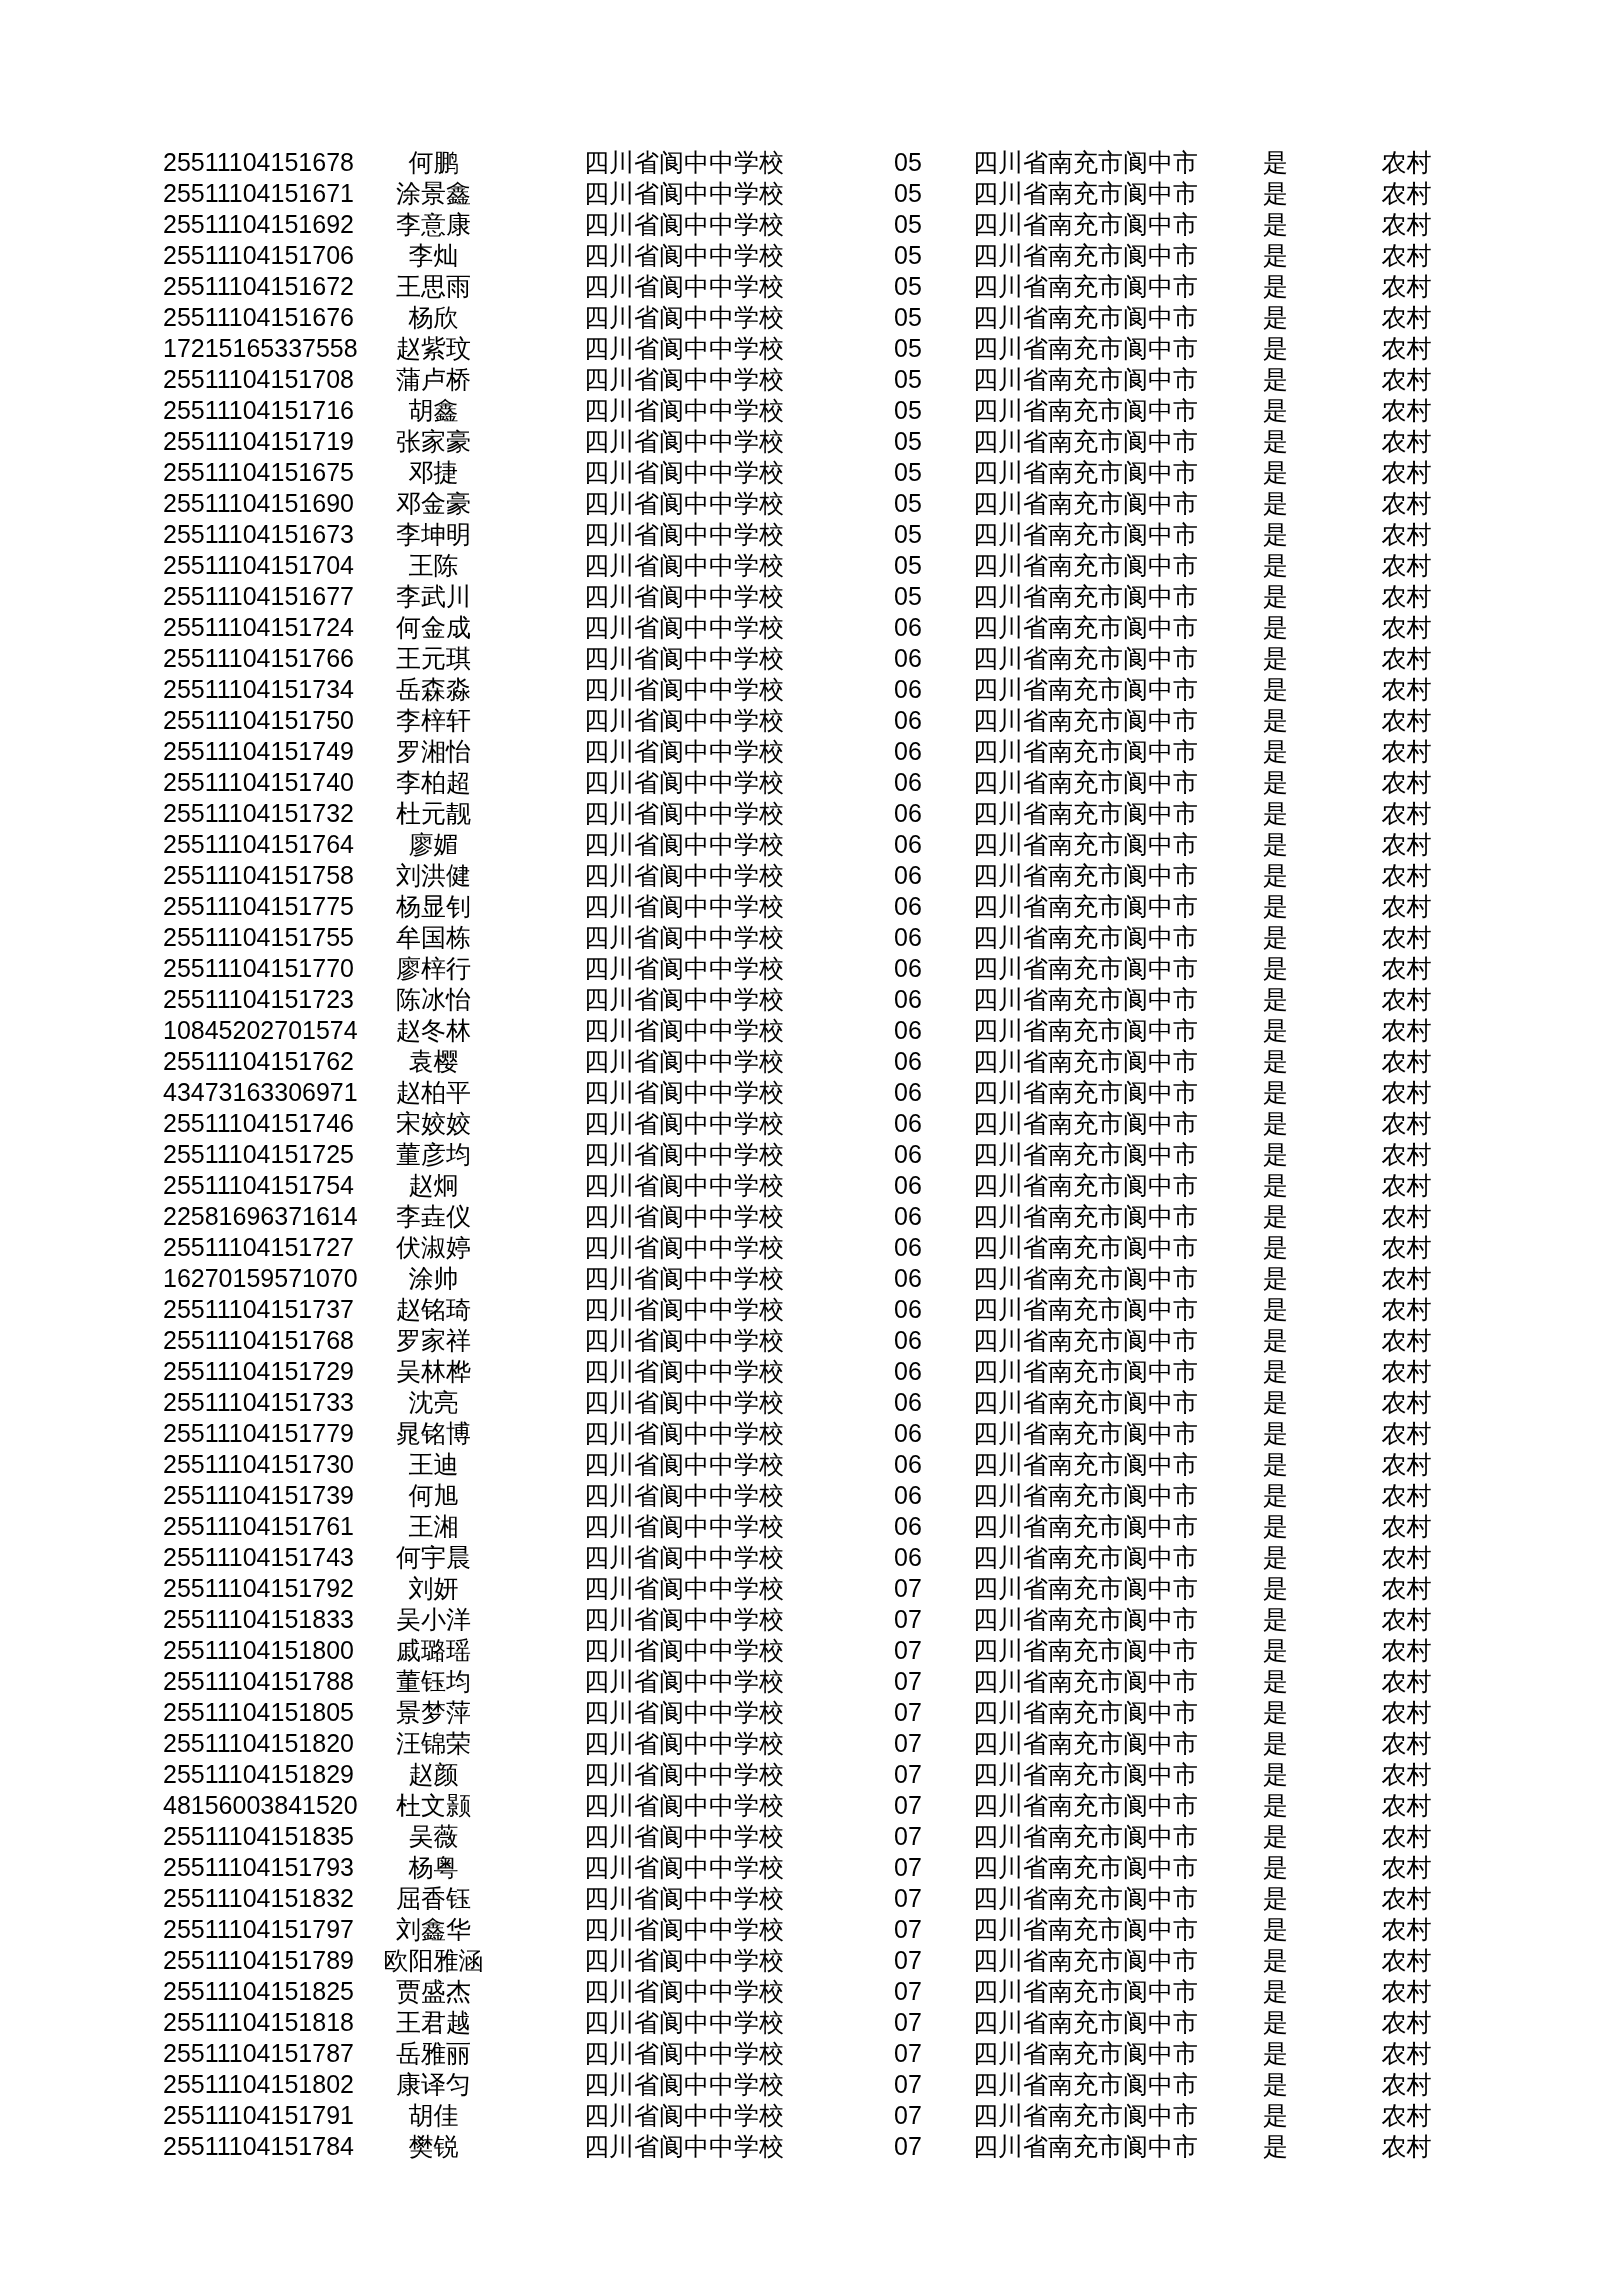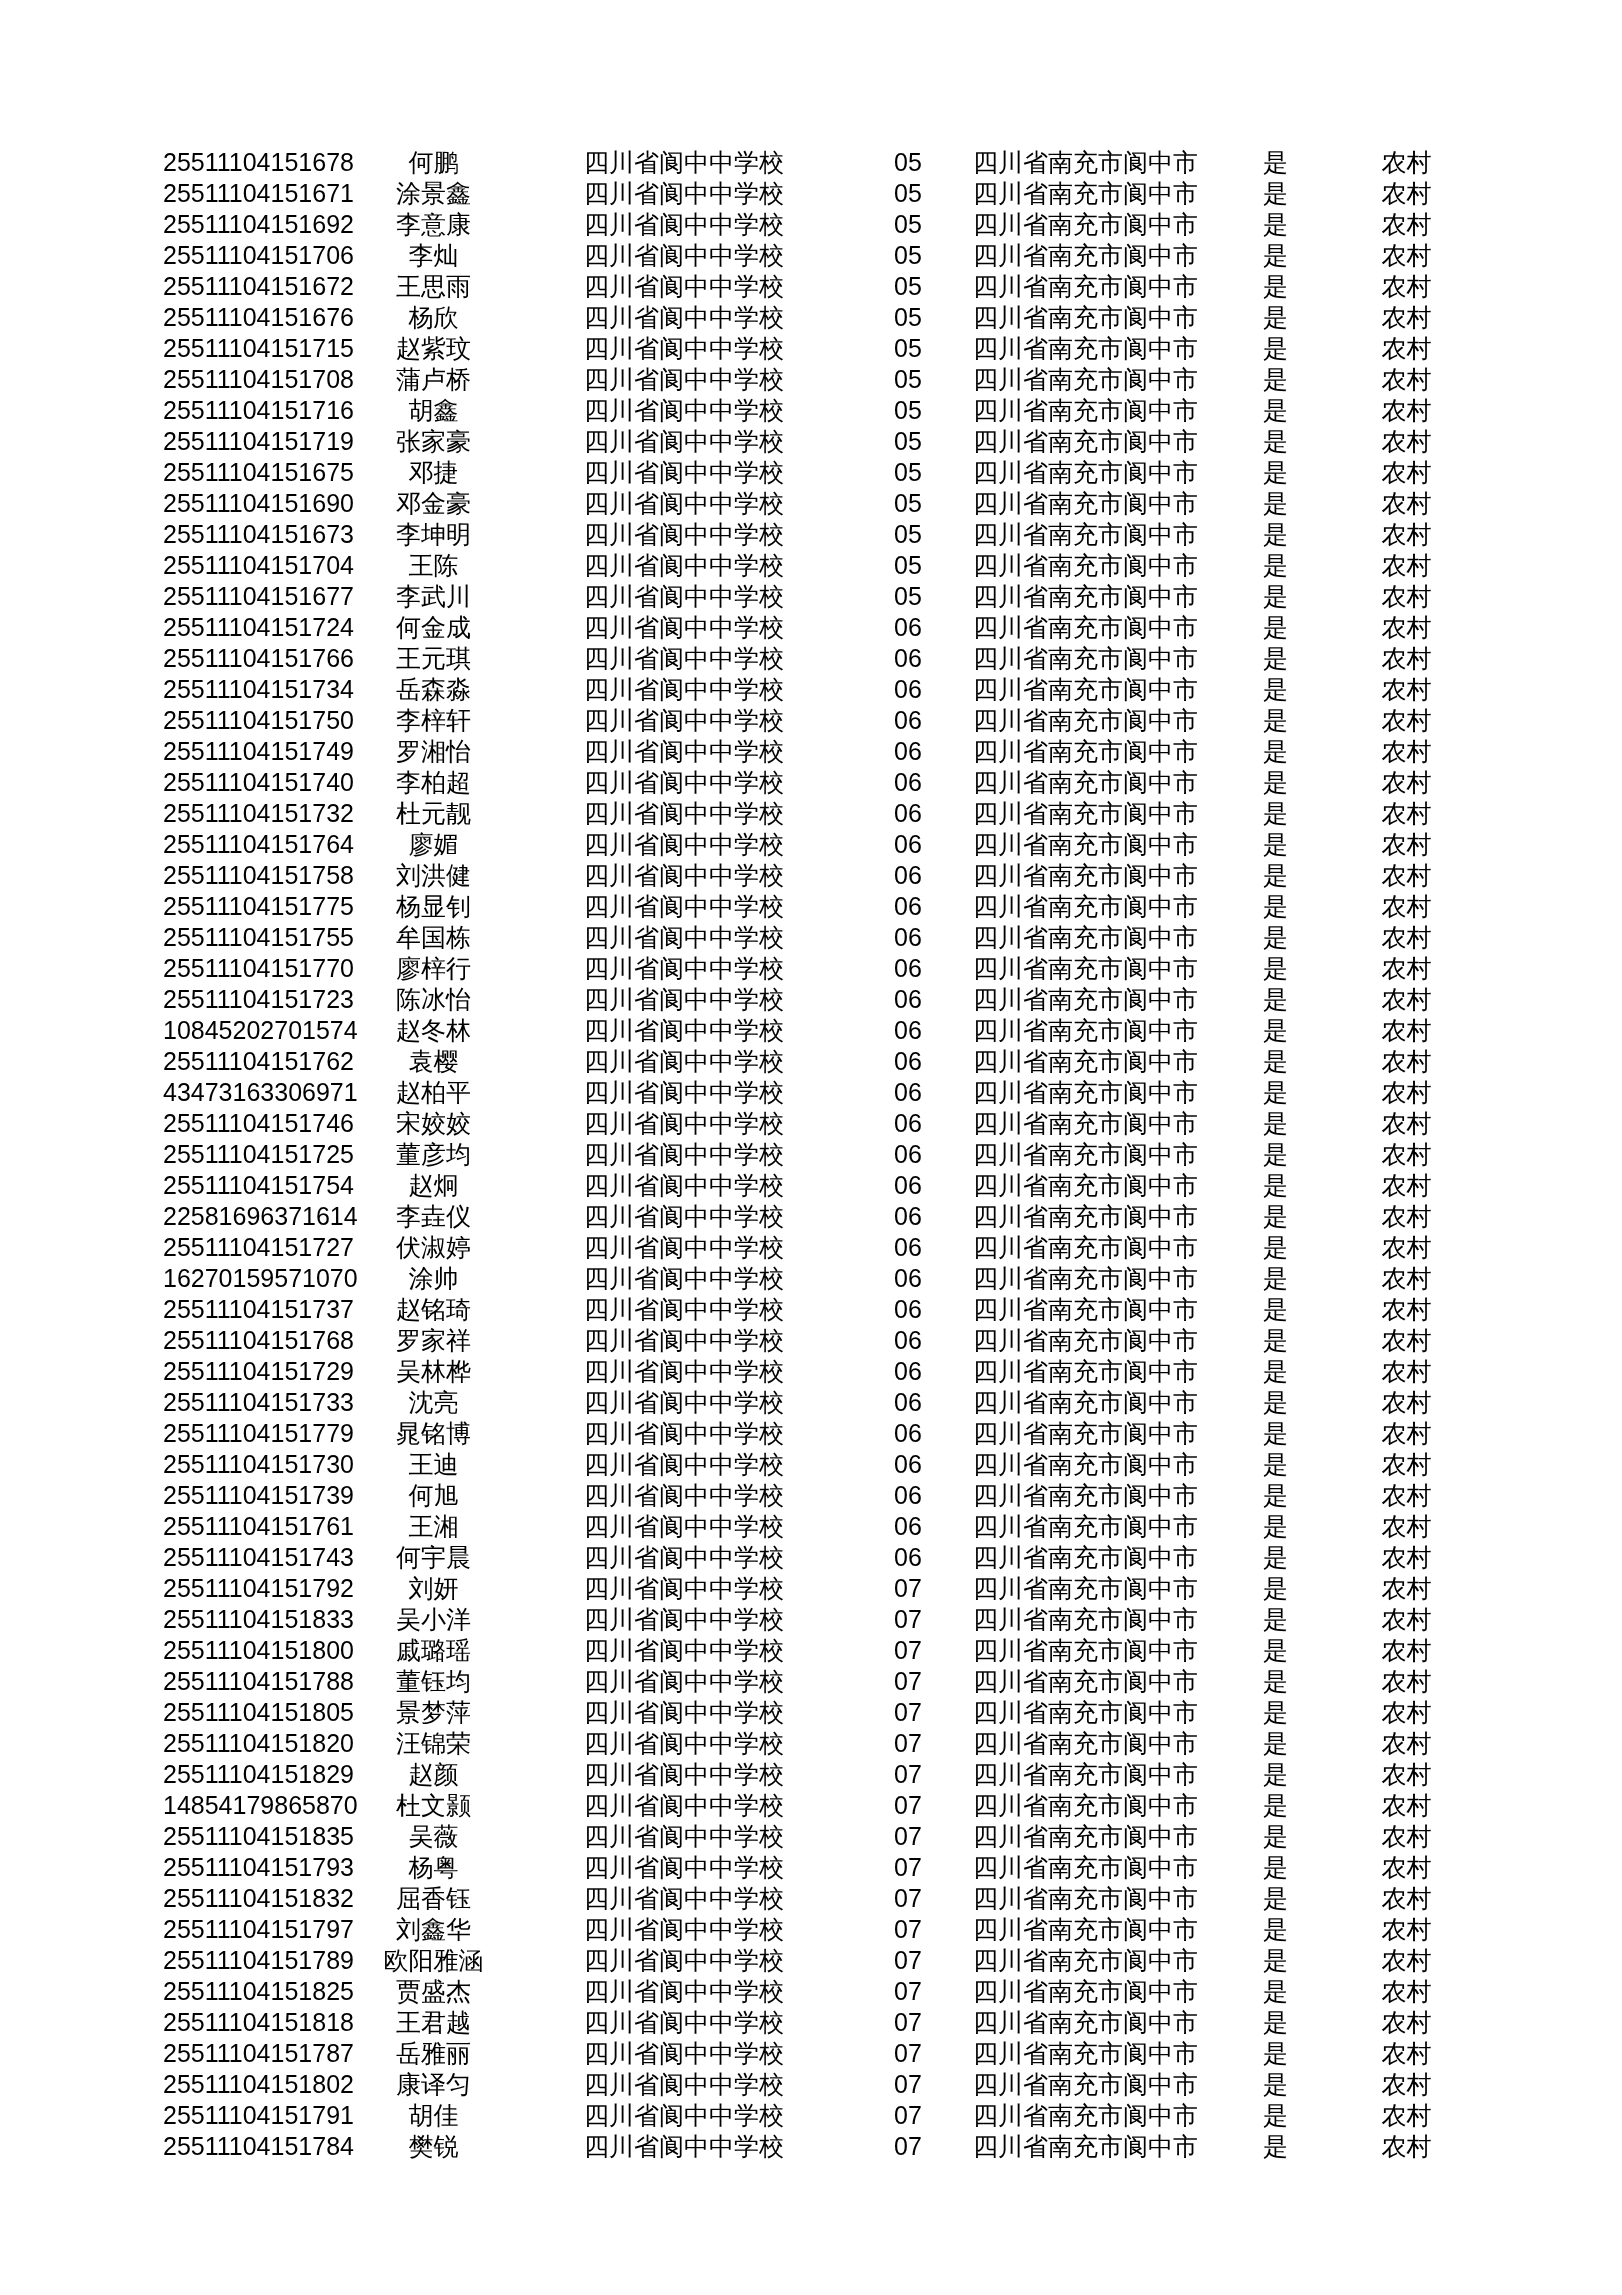--- a/index.html
+++ b/index.html
@@ -97,21 +97,21 @@
       <div class="row">
     <span class="cell c-id">25511104151676</span>
     <span class="cell c-name">杨欣</span>
     <span class="cell c-school">四川省阆中中学校</span>
     <span class="cell c-class">05</span>
     <span class="cell c-loc">四川省南充市阆中市</span>
     <span class="cell c-yes">是</span>
     <span class="cell c-rural">农村</span>
   </div>
       <div class="row">
-    <span class="cell c-id">25511104151715</span>
+    <span class="cell c-id">17215165337558</span>
     <span class="cell c-name">赵紫玟</span>
     <span class="cell c-school">四川省阆中中学校</span>
     <span class="cell c-class">05</span>
     <span class="cell c-loc">四川省南充市阆中市</span>
     <span class="cell c-yes">是</span>
     <span class="cell c-rural">农村</span>
   </div>
       <div class="row">
     <span class="cell c-id">25511104151708</span>
     <span class="cell c-name">蒲卢桥</span>
@@ -520,21 +520,21 @@
       <div class="row">
     <span class="cell c-id">25511104151829</span>
     <span class="cell c-name">赵颜</span>
     <span class="cell c-school">四川省阆中中学校</span>
     <span class="cell c-class">07</span>
     <span class="cell c-loc">四川省南充市阆中市</span>
     <span class="cell c-yes">是</span>
     <span class="cell c-rural">农村</span>
   </div>
       <div class="row">
-    <span class="cell c-id">14854179865870</span>
+    <span class="cell c-id">48156003841520</span>
     <span class="cell c-name">杜文颢</span>
     <span class="cell c-school">四川省阆中中学校</span>
     <span class="cell c-class">07</span>
     <span class="cell c-loc">四川省南充市阆中市</span>
     <span class="cell c-yes">是</span>
     <span class="cell c-rural">农村</span>
   </div>
       <div class="row">
     <span class="cell c-id">25511104151835</span>
     <span class="cell c-name">吴薇</span>

